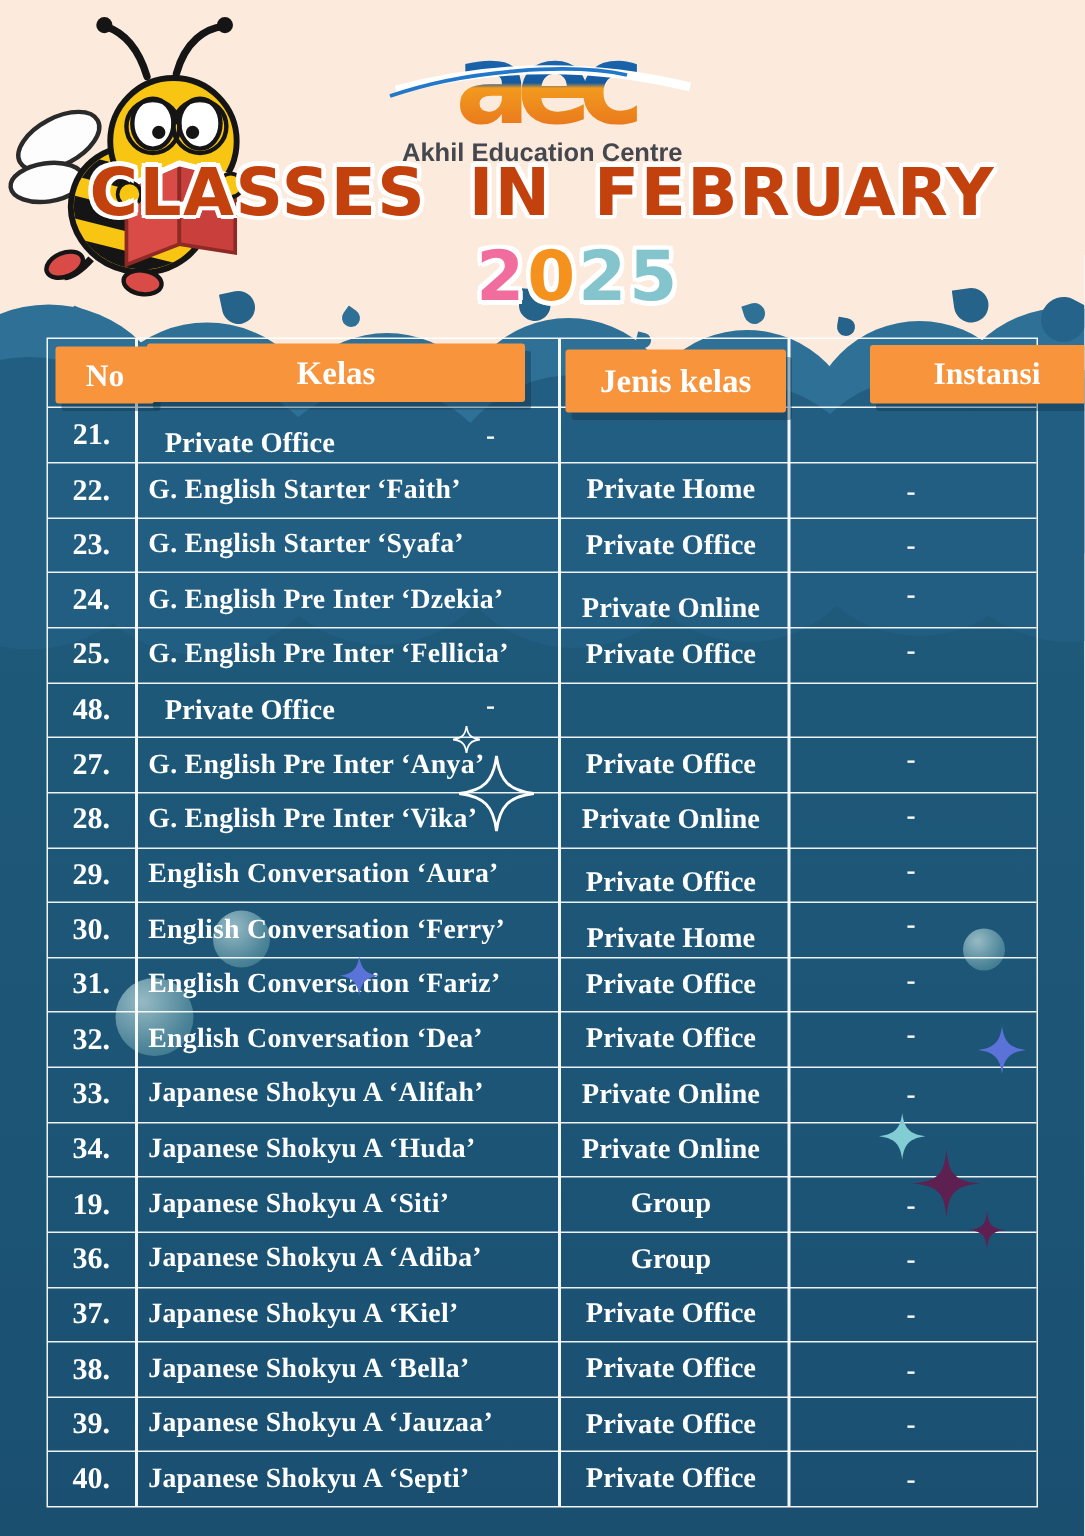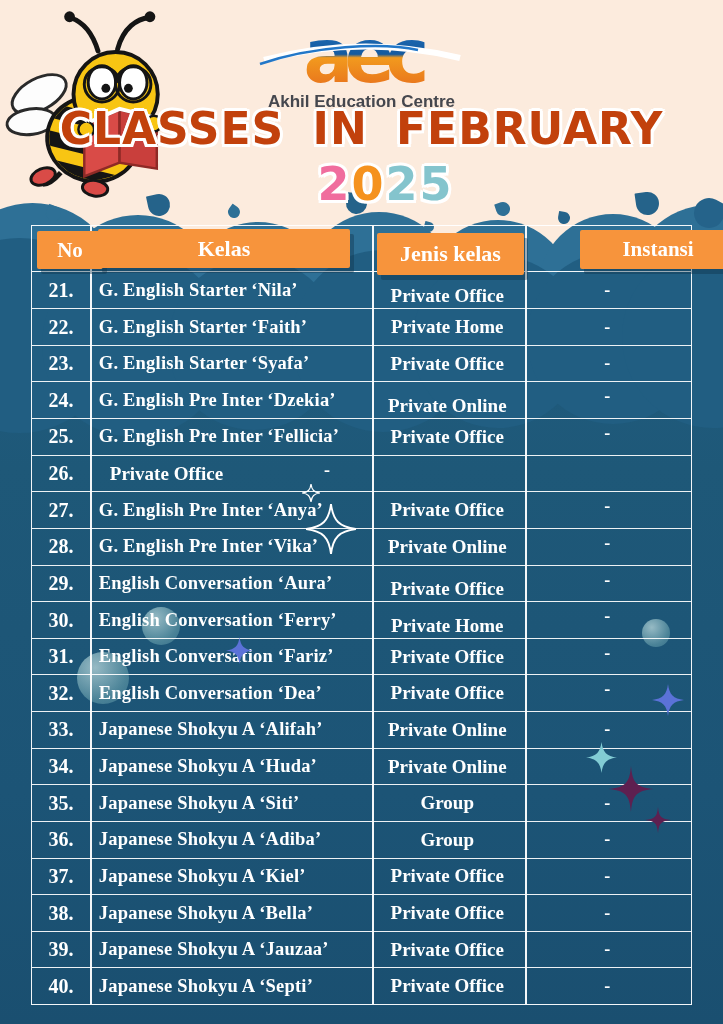--- a/index.html
+++ b/index.html
@@ -165,21 +165,20 @@
   <div id="year" class="outlined"><span style="color: rgb(240, 109, 158);">2</span><span style="color: rgb(245, 146, 30);">0</span><span style="color: rgb(132, 196, 205);">2</span><span style="color: rgb(132, 196, 205);">5</span></div>
 
   <div id="tframe">
     <div class="vline" style="left:58px"></div>
     <div class="vline" style="left:340px"></div>
     <div class="vline" style="left:493px"></div>
     <div id="thead"></div>
     <div id="tbody">
         <div class="trow jlow">
           <div class="cell c1">21.</div>
-          <div class="cell c2">G. English Starter ‘Nila’</div>
           <div class="cell c3">Private Office</div>
           <div class="cell c4">-</div>
         </div>
         <div class="trow">
           <div class="cell c1">22.</div>
           <div class="cell c2">G. English Starter ‘Faith’</div>
           <div class="cell c3">Private Home</div>
           <div class="cell c4">-</div>
         </div>
         <div class="trow">
@@ -194,21 +193,21 @@
           <div class="cell c3">Private Online</div>
           <div class="cell c4">-</div>
         </div>
         <div class="trow dashtop">
           <div class="cell c1">25.</div>
           <div class="cell c2">G. English Pre Inter ‘Fellicia’</div>
           <div class="cell c3">Private Office</div>
           <div class="cell c4">-</div>
         </div>
         <div class="trow dashtop">
-          <div class="cell c1">26.</div>
+          <div class="cell c1">48.</div>
           <div class="cell c3">Private Office</div>
           <div class="cell c4">-</div>
         </div>
         <div class="trow dashtop">
           <div class="cell c1">27.</div>
           <div class="cell c2">G. English Pre Inter ‘Anya’</div>
           <div class="cell c3">Private Office</div>
           <div class="cell c4">-</div>
         </div>
         <div class="trow dashtop">
@@ -247,21 +246,21 @@
           <div class="cell c3">Private Online</div>
           <div class="cell c4">-</div>
         </div>
         <div class="trow">
           <div class="cell c1">34.</div>
           <div class="cell c2">Japanese Shokyu A ‘Huda’</div>
           <div class="cell c3">Private Online</div>
           <div class="cell c4"></div>
         </div>
         <div class="trow">
-          <div class="cell c1">35.</div>
+          <div class="cell c1">19.</div>
           <div class="cell c2">Japanese Shokyu A ‘Siti’</div>
           <div class="cell c3">Group</div>
           <div class="cell c4">-</div>
         </div>
         <div class="trow">
           <div class="cell c1">36.</div>
           <div class="cell c2">Japanese Shokyu A ‘Adiba’</div>
           <div class="cell c3">Group</div>
           <div class="cell c4">-</div>
         </div>

